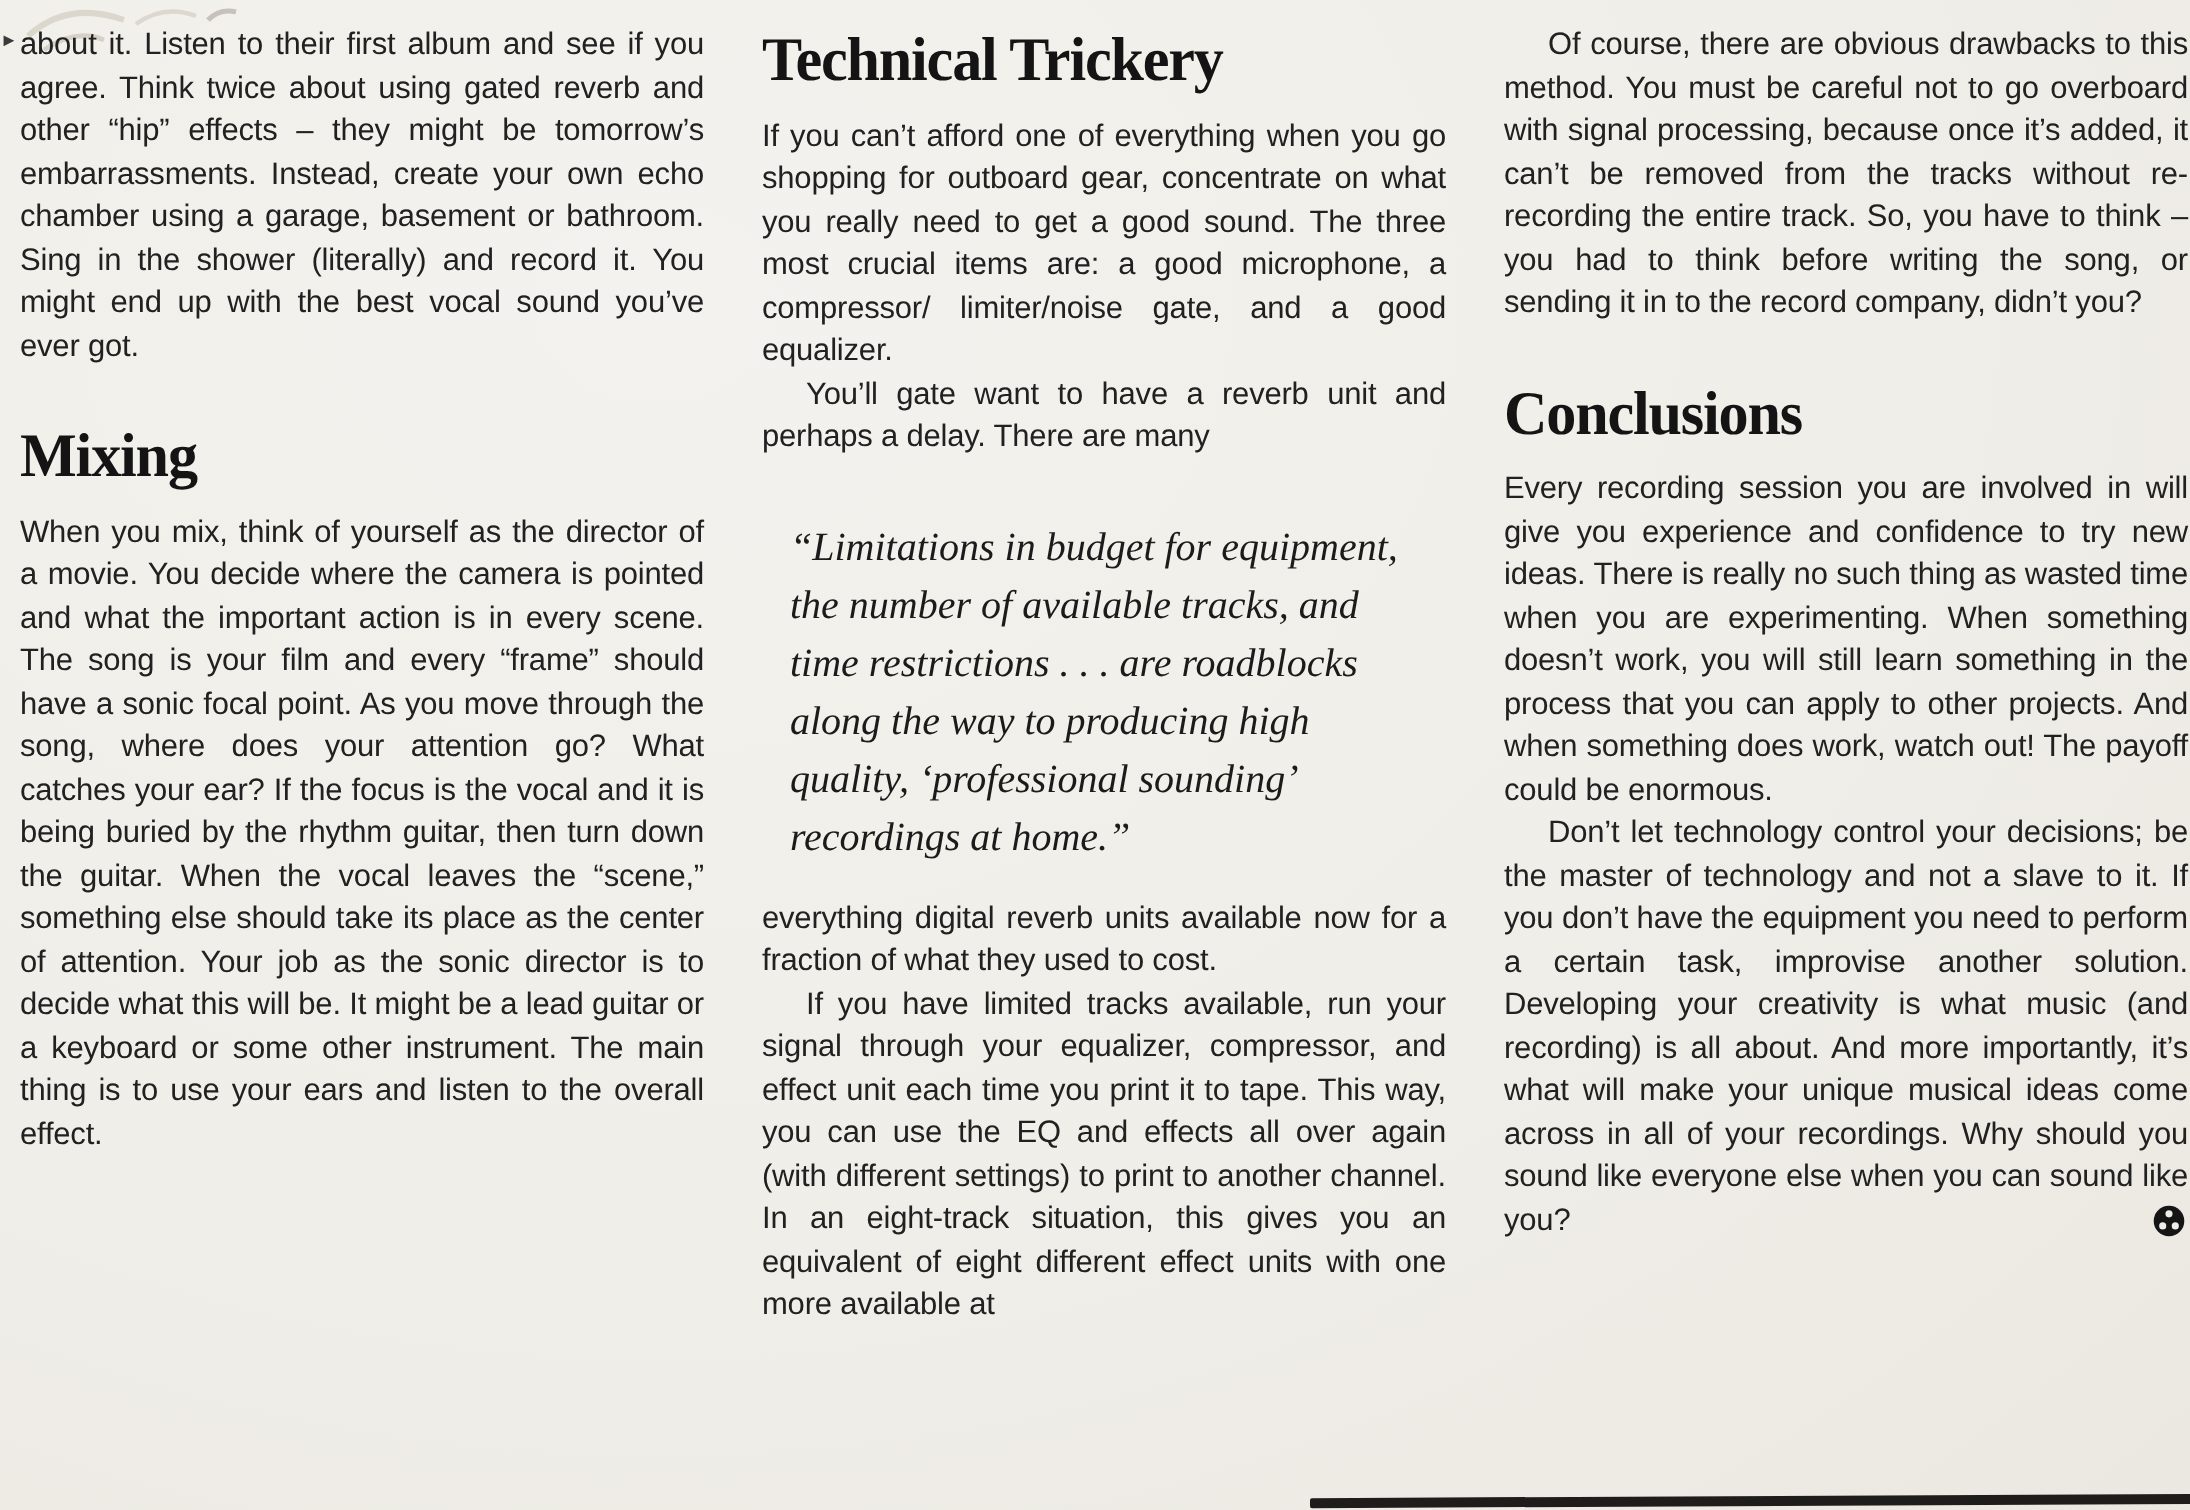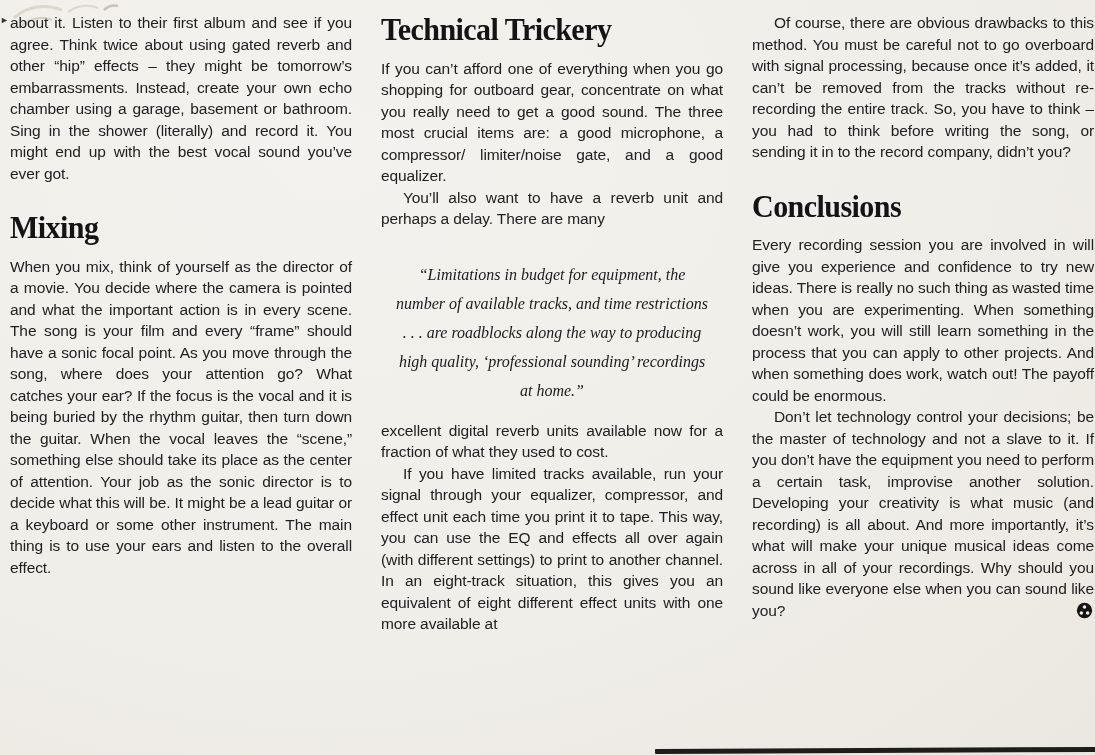--- a/index.html
+++ b/index.html
@@ -39,23 +39,23 @@
     margin:28px 0 11px 0;
     transform:scaleX(0.97);
     transform-origin:left center;
   }
   .heading.first{margin-top:2px;}
   .pull-quote{
     margin:30px 0 15px 0;
     padding:0 14px;
     font-family:"Liberation Serif", serif;
     font-style:italic;
-    font-size:16px;
+    font-size:20px;
     line-height:29px;
-    text-align:center;
+    text-align:left;
     color:#1b1b1b;
   }
   .cont-arrow{
     position:absolute;
     left:-10px;top:4px;
     font-size:9px;
     line-height:1;
     color:#3a3a3a;
     text-indent:0;
   }
@@ -99,23 +99,23 @@
         <span class="cont-arrow">►</span>
         <span>about it. Listen to their first album and see if you agree. Think twice about using gated reverb and other “hip” effects – they might be tomorrow’s embarrassments. Instead, create your own echo chamber using a garage, basement or bathroom. Sing in the shower (literally) and record it. You might end up with the best vocal sound you’ve ever got.</span>
       </p>
       <h2 class="heading">Mixing</h2>
       <p class="para">When you mix, think of yourself as the director of a movie. You decide where the camera is pointed and what the important action is in every scene. The song is your film and every “frame” should have a sonic focal point. As you move through the song, where does your attention go? What catches your ear? If the focus is the vocal and it is being buried by the rhythm guitar, then turn down the guitar. When the vocal leaves the “scene,” something else should take its place as the center of attention. Your job as the sonic director is to decide what this will be. It might be a lead guitar or a keyboard or some other instrument. The main thing is to use your ears and listen to the overall effect.</p>
     </div>
 
     <div class="col">
       <h2 class="heading first">Technical Trickery</h2>
       <p class="para">If you can’t afford one of everything when you go shopping for outboard gear, concentrate on what you really need to get a good sound. The three most crucial items are: a good microphone, a compressor/ limiter/noise gate, and a good equalizer.</p>
-      <p class="para indent">You’ll also want to have a reverb unit and perhaps a delay. There are many</p>
+      <p class="para indent">You’ll gate want to have a reverb unit and perhaps a delay. There are many</p>
       <div class="pull-quote">“Limitations in budget for equipment, the number of available tracks, and time restrictions . . . are roadblocks along the way to producing high quality, ‘professional sounding’ recordings at home.”</div>
-      <p class="para">excellent digital reverb units available now for a fraction of what they used to cost.</p>
+      <p class="para">everything digital reverb units available now for a fraction of what they used to cost.</p>
       <p class="para indent">If you have limited tracks available, run your signal through your equalizer, compressor, and effect unit each time you print it to tape. This way, you can use the EQ and effects all over again (with different settings) to print to another channel. In an eight-track situation, this gives you an equivalent of eight different effect units with one more available at</p>
     </div>
 
     <div class="col">
       <p class="para indent">Of course, there are obvious drawbacks to this method. You must be careful not to go overboard with signal processing, because once it’s added, it can’t be removed from the tracks without re-recording the entire track. So, you have to think – you had to think before writing the song, or sending it in to the record company, didn’t you?</p>
       <h2 class="heading">Conclusions</h2>
       <p class="para">Every recording session you are involved in will give you experience and confidence to try new ideas. There is really no such thing as wasted time when you are experimenting. When something doesn’t work, you will still learn something in the process that you can apply to other projects. And when something does work, watch out! The payoff could be enormous.</p>
       <p class="para indent">
         <span>Don’t let technology control your decisions; be the master of technology and not a slave to it. If you don’t have the equipment you need to perform a certain task, improvise another solution. Developing your creativity is what music (and recording) is all about. And more importantly, it’s what will make your unique musical ideas come across in all of your recordings. Why should you sound like everyone else when you can sound like you?</span>
         <span class="end-icon">

